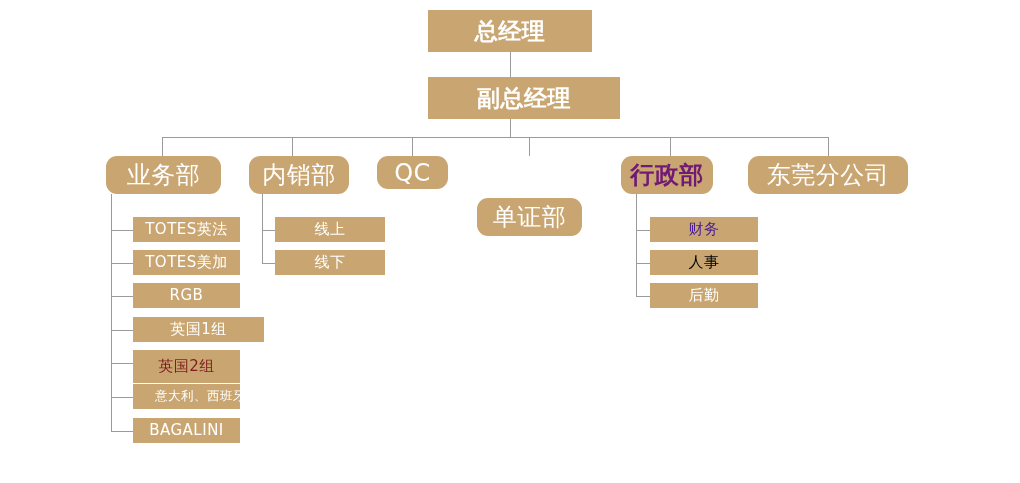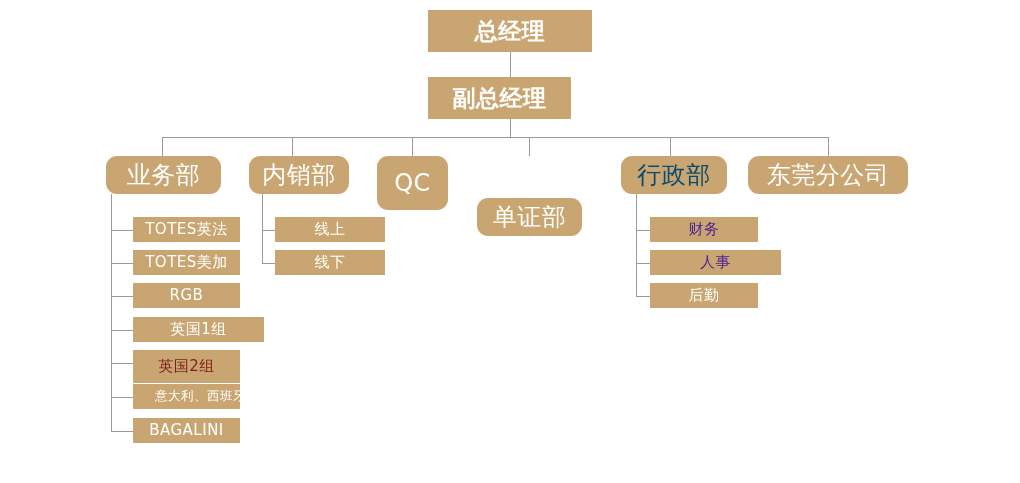--- a/index.html
+++ b/index.html
@@ -81,33 +81,33 @@
       <div class="connector v" style="left: 262px; top: 194px; height: 69px; background: rgb(155, 155, 155);"></div>
       <div class="connector h" style="left: 262px; top: 230px; width: 14px; background: rgb(155, 155, 155);"></div>
       <div class="connector h" style="left: 262px; top: 263px; width: 14px; background: rgb(155, 155, 155);"></div>
       <div class="connector v" style="left: 636px; top: 194px; height: 102px; background: rgb(155, 155, 155);"></div>
       <div class="connector h" style="left: 636px; top: 230px; width: 15px; background: rgb(155, 155, 155);"></div>
       <div class="connector h" style="left: 636px; top: 263px; width: 15px; background: rgb(155, 155, 155);"></div>
       <div class="connector h" style="left: 636px; top: 296px; width: 15px; background: rgb(155, 155, 155);"></div>
     </div>
   <div id="node-layer">
       <div class="node level-0" style="left: 428px; top: 10px; width: 164px; height: 42px; background: rgb(201, 166, 113); color: rgb(255, 255, 255);">总经理</div>
-      <div class="node level-1" style="left: 428px; top: 77px; width: 143px; height: 42px; background: rgb(201, 166, 113); color: rgb(255, 255, 255);">副总经理</div>
+      <div class="node level-1" style="left: 428px; top: 77px; width: 192px; height: 42px; background: rgb(201, 166, 113); color: rgb(255, 255, 255);">副总经理</div>
       <div class="node level-2" style="left: 106px; top: 156px; width: 115px; height: 38px; background: rgb(201, 166, 113); color: rgb(255, 255, 255);">业务部</div>
       <div class="node level-2" style="left: 249px; top: 156px; width: 100px; height: 38px; background: rgb(201, 166, 113); color: rgb(255, 255, 255);">内销部</div>
-      <div class="node level-2" style="left: 377px; top: 156px; width: 71px; height: 54px; background: rgb(201, 166, 113); color: rgb(255, 255, 255);">QC</div>
+      <div class="node level-2" style="left: 377px; top: 156px; width: 71px; height: 33px; background: rgb(201, 166, 113); color: rgb(255, 255, 255);">QC</div>
       <div class="node level-2" style="left: 477px; top: 156px; width: 105px; height: 38px; background: rgb(201, 166, 113); color: rgb(255, 255, 255); margin-top: 42px;">单证部</div>
-      <div class="node level-2" style="left: 621px; top: 156px; width: 106px; height: 38px; background: rgb(201, 166, 113); color: #0c4a6e;">行政部</div>
+      <div class="node level-2" style="left: 621px; top: 156px; width: 92px; height: 38px; background: rgb(201, 166, 113); color: #701a75; font-weight: bold;">行政部</div>
       <div class="node level-2" style="left: 748px; top: 156px; width: 160px; height: 38px; background: rgb(201, 166, 113); color: rgb(255, 255, 255);">东莞分公司</div>
       <div class="node level-3" style="left: 133px; top: 217px; width: 107px; height: 25px; background: rgb(201, 166, 113); color: rgb(255, 255, 255);">TOTES英法</div>
       <div class="node level-3" style="left: 133px; top: 250px; width: 107px; height: 25px; background: rgb(201, 166, 113); color: rgb(255, 255, 255);">TOTES美加</div>
       <div class="node level-3" style="left: 133px; top: 283px; width: 107px; height: 25px; background: rgb(201, 166, 113); color: rgb(255, 255, 255);">RGB</div>
       <div class="node level-3" style="left: 133px; top: 317px; width: 131px; height: 25px; background: rgb(201, 166, 113); color: rgb(255, 255, 255);">英国1组</div>
       <div class="node level-3" style="left: 133px; top: 350px; width: 107px; height: 33px; background: rgb(201, 166, 113); color: #7f1d1d;">英国2组</div>
       <div class="node level-3 small" style="left: 133px; top: 384px; width: 107px; height: 25px; background: rgb(201, 166, 113); color: rgb(255, 255, 255);">意大利、西班牙</div>
       <div class="node level-3" style="left: 133px; top: 418px; width: 107px; height: 25px; background: rgb(201, 166, 113); color: rgb(255, 255, 255);">BAGALINI</div>
       <div class="node level-3" style="left: 275px; top: 217px; width: 110px; height: 25px; background: rgb(201, 166, 113); color: rgb(255, 255, 255);">线上</div>
       <div class="node level-3" style="left: 275px; top: 250px; width: 110px; height: 25px; background: rgb(201, 166, 113); color: rgb(255, 255, 255);">线下</div>
       <div class="node level-3" style="left: 650px; top: 217px; width: 108px; height: 25px; background: rgb(201, 166, 113); color: #4c1d95;">财务</div>
-      <div class="node level-3" style="left: 650px; top: 250px; width: 131px; height: 25px; background: rgb(201, 166, 113); color: #4c1d95;">人事</div>
+      <div class="node level-3" style="left: 650px; top: 250px; width: 108px; height: 25px; background: rgb(201, 166, 113); color: #000000;">人事</div>
       <div class="node level-3" style="left: 650px; top: 283px; width: 108px; height: 25px; background: rgb(201, 166, 113); color: rgb(255, 255, 255);">后勤</div>
     </div>
 </div>
 
 </body></html>

